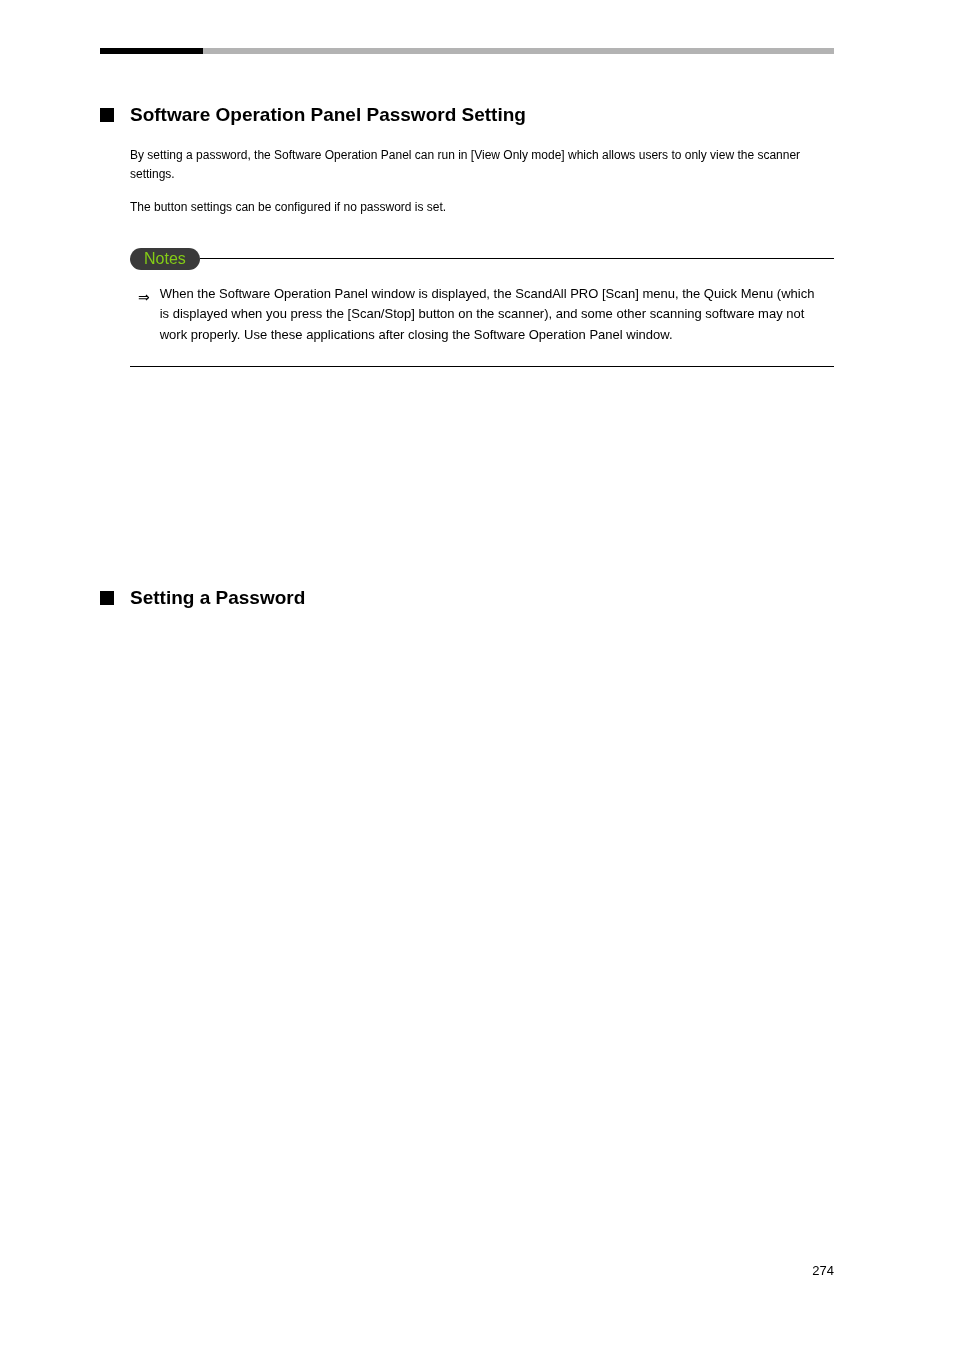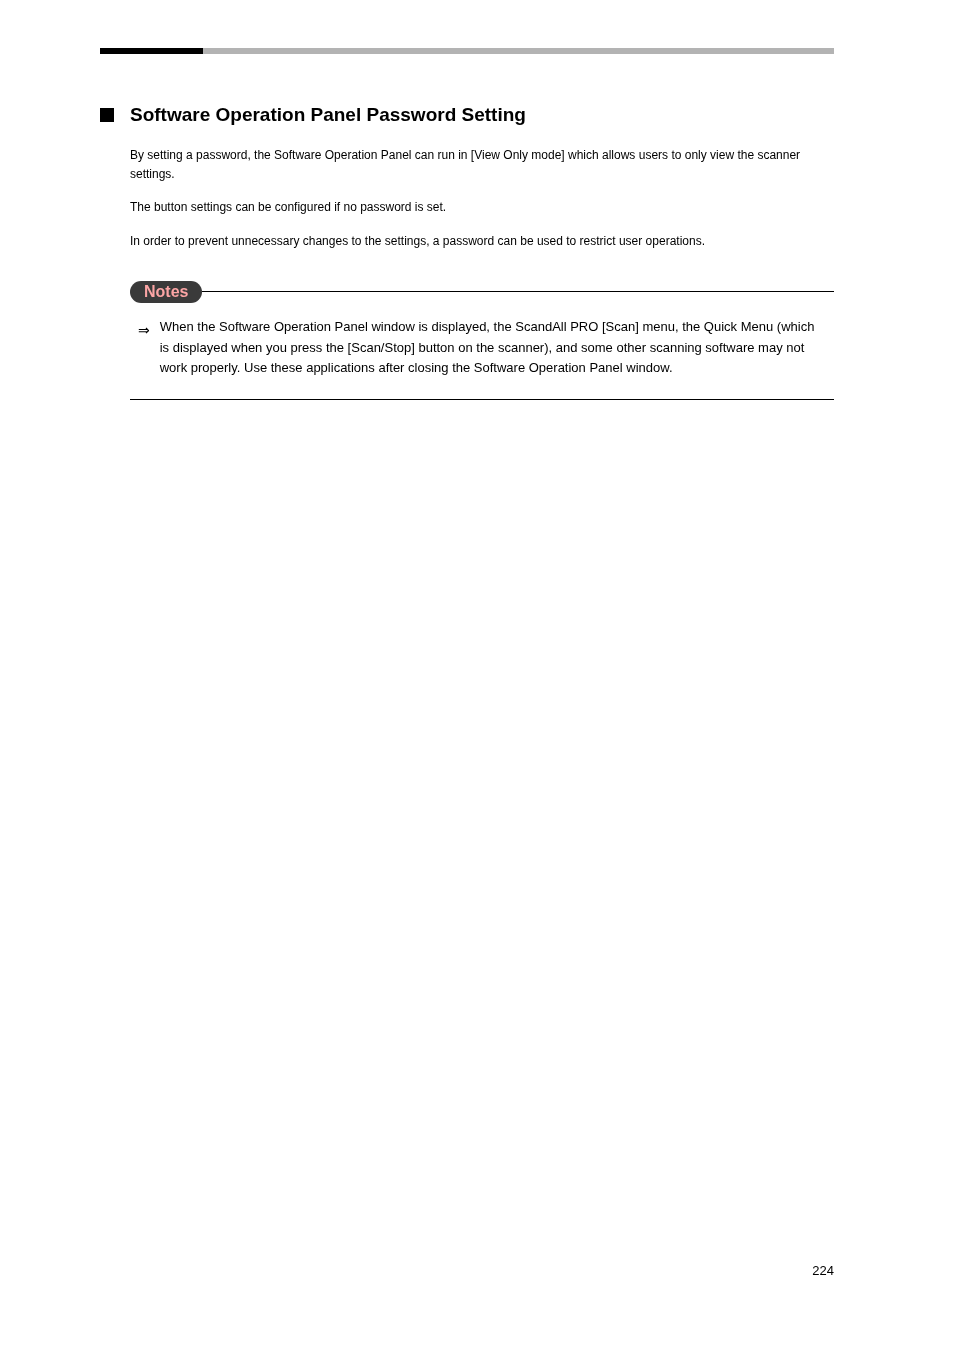--- a/index.html
+++ b/index.html
@@ -8,21 +8,21 @@
 .rule { display: flex; height: 6px; margin-bottom: 50px; }
 .rule-dark { background: #000; width: 14%; }
 .rule-light { background: #b3b3b3; width: 86%; }
 .section { display: flex; align-items: flex-start; margin-bottom: 20px; }
 .square { width: 14px; height: 14px; background: #000; margin-top: 4px; margin-right: 16px; flex-shrink: 0; }
 .section-title { font-size: 19px; font-weight: bold; }
 .body { margin-left: 30px; font-size: 12px; line-height: 1.6; }
 .para { margin-bottom: 14px; }
 .notes-box { margin: 30px 0 40px 30px; }
 .notes-header { display: flex; align-items: center; }
-.notes-pill { background: #3a3a3a; color: #fca5a5; font-size: 16px; padding: 2px 14px; border-radius: 12px; font-weight: bold; }
+.notes-pill { background: #3a3a3a; color: #84cc16; font-size: 16px; padding: 2px 14px; border-radius: 12px; font-weight: normal; }
 .notes-line { flex: 1; height: 1px; background: #000; }
 .notes-content { padding: 14px 8px 20px 8px; font-size: 13px; line-height: 1.6; }
 .notes-row { display: flex; align-items: flex-start; }
 .arrow { margin-right: 10px; font-size: 14px; margin-top: 2px; }
 .page-num { position: absolute; bottom: 70px; right: 120px; font-size: 13px; }
 </style>
 </head>
 <body>
 
 <div class="page">
@@ -31,34 +31,37 @@
     <div class="rule-light"></div>
   </div>
 
   <div class="section">
     <div class="square"></div>
     <div class="section-title">Software Operation Panel Password Setting</div>
   </div>
   <div class="body">
     <div class="para">By setting a password, the Software Operation Panel can run in [View Only mode] which allows users to only view the scanner settings.</div>
     <div class="para">The button settings can be configured if no password is set.</div>
-    <div class="para">In order to prevent unnecessary changes to the settings, a password can be used to restrict user operations.</div>
   </div>
 
   <div class="notes-box">
     <div class="notes-header">
       <div class="notes-pill">Notes</div>
       <div class="notes-line"></div>
     </div>
     <div class="notes-content">
       <div class="notes-row">
         <div class="arrow">⇒</div>
         <div>When the Software Operation Panel window is displayed, the ScandAll PRO [Scan] menu, the Quick Menu (which is displayed when you press the [Scan/Stop] button on the scanner), and some other scanning software may not work properly. Use these applications after closing the Software Operation Panel window.</div>
       </div>
     </div>
     <div class="notes-line" style="height:1px;background:#000;"></div>
   </div>
 
   <div style="height:180px;"></div>
 
+  <div class="section">
+    <div class="square"></div>
+    <div class="section-title">Setting a Password</div>
+  </div>
 </div>
 
-<div class="page-num">224</div>
+<div class="page-num">274</div>
 
 </body></html>

